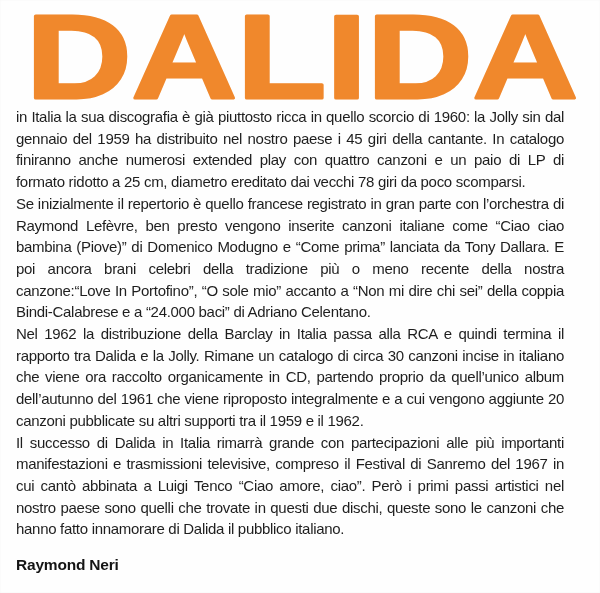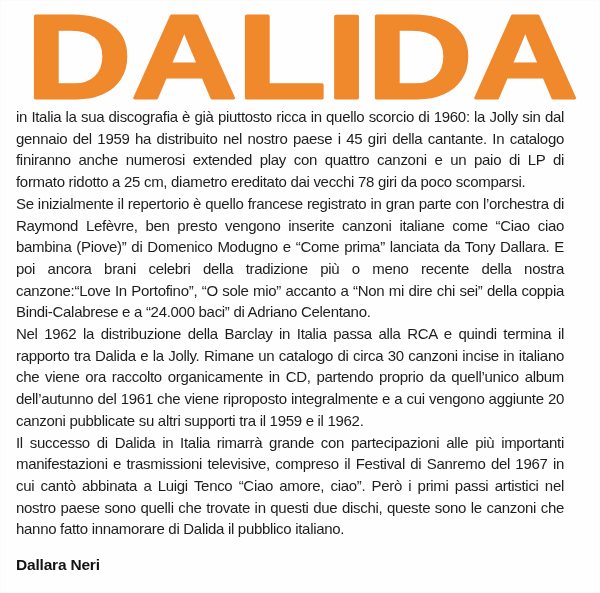--- a/index.html
+++ b/index.html
@@ -64,16 +64,16 @@
 
   <svg class="title-svg" viewBox="0 0 556 92" preserveAspectRatio="none">
     <text x="1" y="87" font-size="118" textLength="552" lengthAdjust="spacingAndGlyphs" fill="#f0882c" style="stroke: rgb(240, 136, 44);">DALIDA</text>
   </svg>
 
   <div class="body-text" style="color: rgb(30, 30, 30);">
     <p>in Italia la sua discografia è già piuttosto ricca in quello scorcio di 1960: la Jolly sin dal gennaio del 1959 ha distribuito nel nostro paese i 45 giri della cantante. In catalogo finiranno anche numerosi extended play con quattro canzoni e un paio di LP di formato ridotto a 25 cm, diametro ereditato dai vecchi 78 giri da poco scomparsi.</p>
     <p>Se inizialmente il repertorio è quello francese registrato in gran parte con l’orchestra di Raymond Lefèvre, ben presto vengono inserite canzoni italiane come “Ciao ciao bambina (Piove)” di Domenico Modugno e “Come prima” lanciata da Tony Dallara. E poi ancora brani celebri della tradizione più o meno recente della nostra canzone:“Love In Portofino”, “O sole mio” accanto a “Non mi dire chi sei” della coppia Bindi-Calabrese e a “24.000 baci” di Adriano Celentano.</p>
     <p>Nel 1962 la distribuzione della Barclay in Italia passa alla RCA e quindi termina il rapporto tra Dalida e la Jolly. Rimane un catalogo di circa 30 canzoni incise in italiano che viene ora raccolto organicamente in CD, partendo proprio da quell’unico album dell’autunno del 1961 che viene riproposto integralmente e a cui vengono aggiunte 20 canzoni pubblicate su altri supporti tra il 1959 e il 1962.</p>
     <p>Il successo di Dalida in Italia rimarrà grande con partecipazioni alle più importanti manifestazioni e trasmissioni televisive, compreso il Festival di Sanremo del 1967 in cui cantò abbinata a Luigi Tenco “Ciao amore, ciao”. Però i primi passi artistici nel nostro paese sono quelli che trovate in questi due dischi, queste sono le canzoni che hanno fatto innamorare di Dalida il pubblico italiano.</p>
-    <div class="signature">Dallara Neri</div>
+    <div class="signature">Raymond Neri</div>
   </div>
 
 </div>
 
 </body></html>

